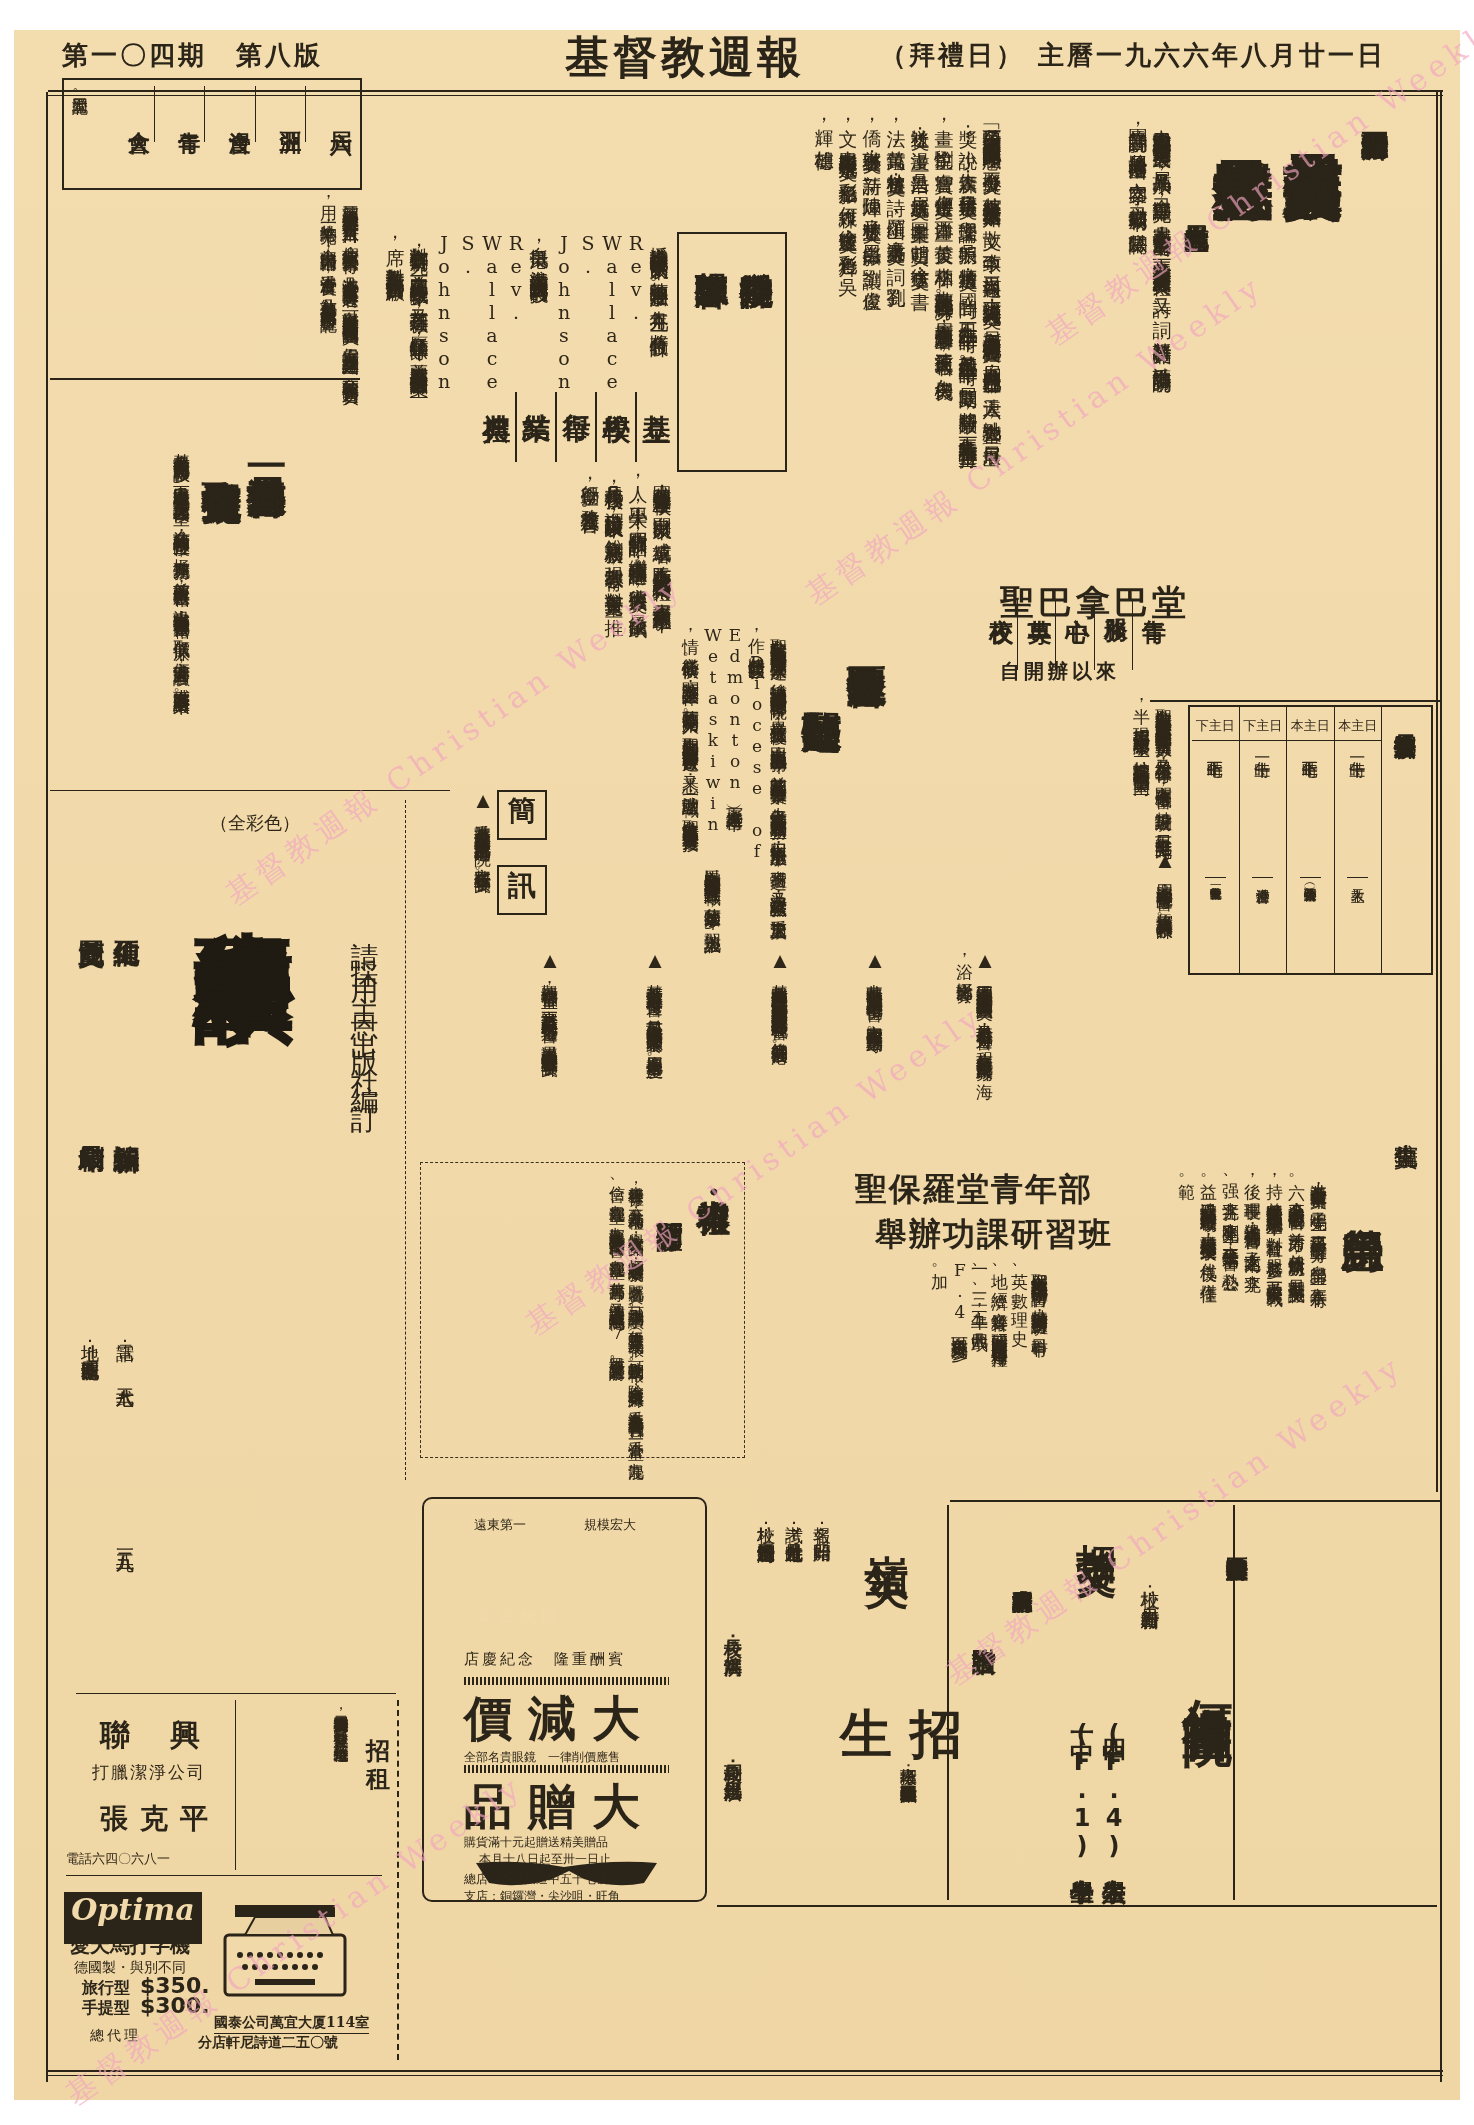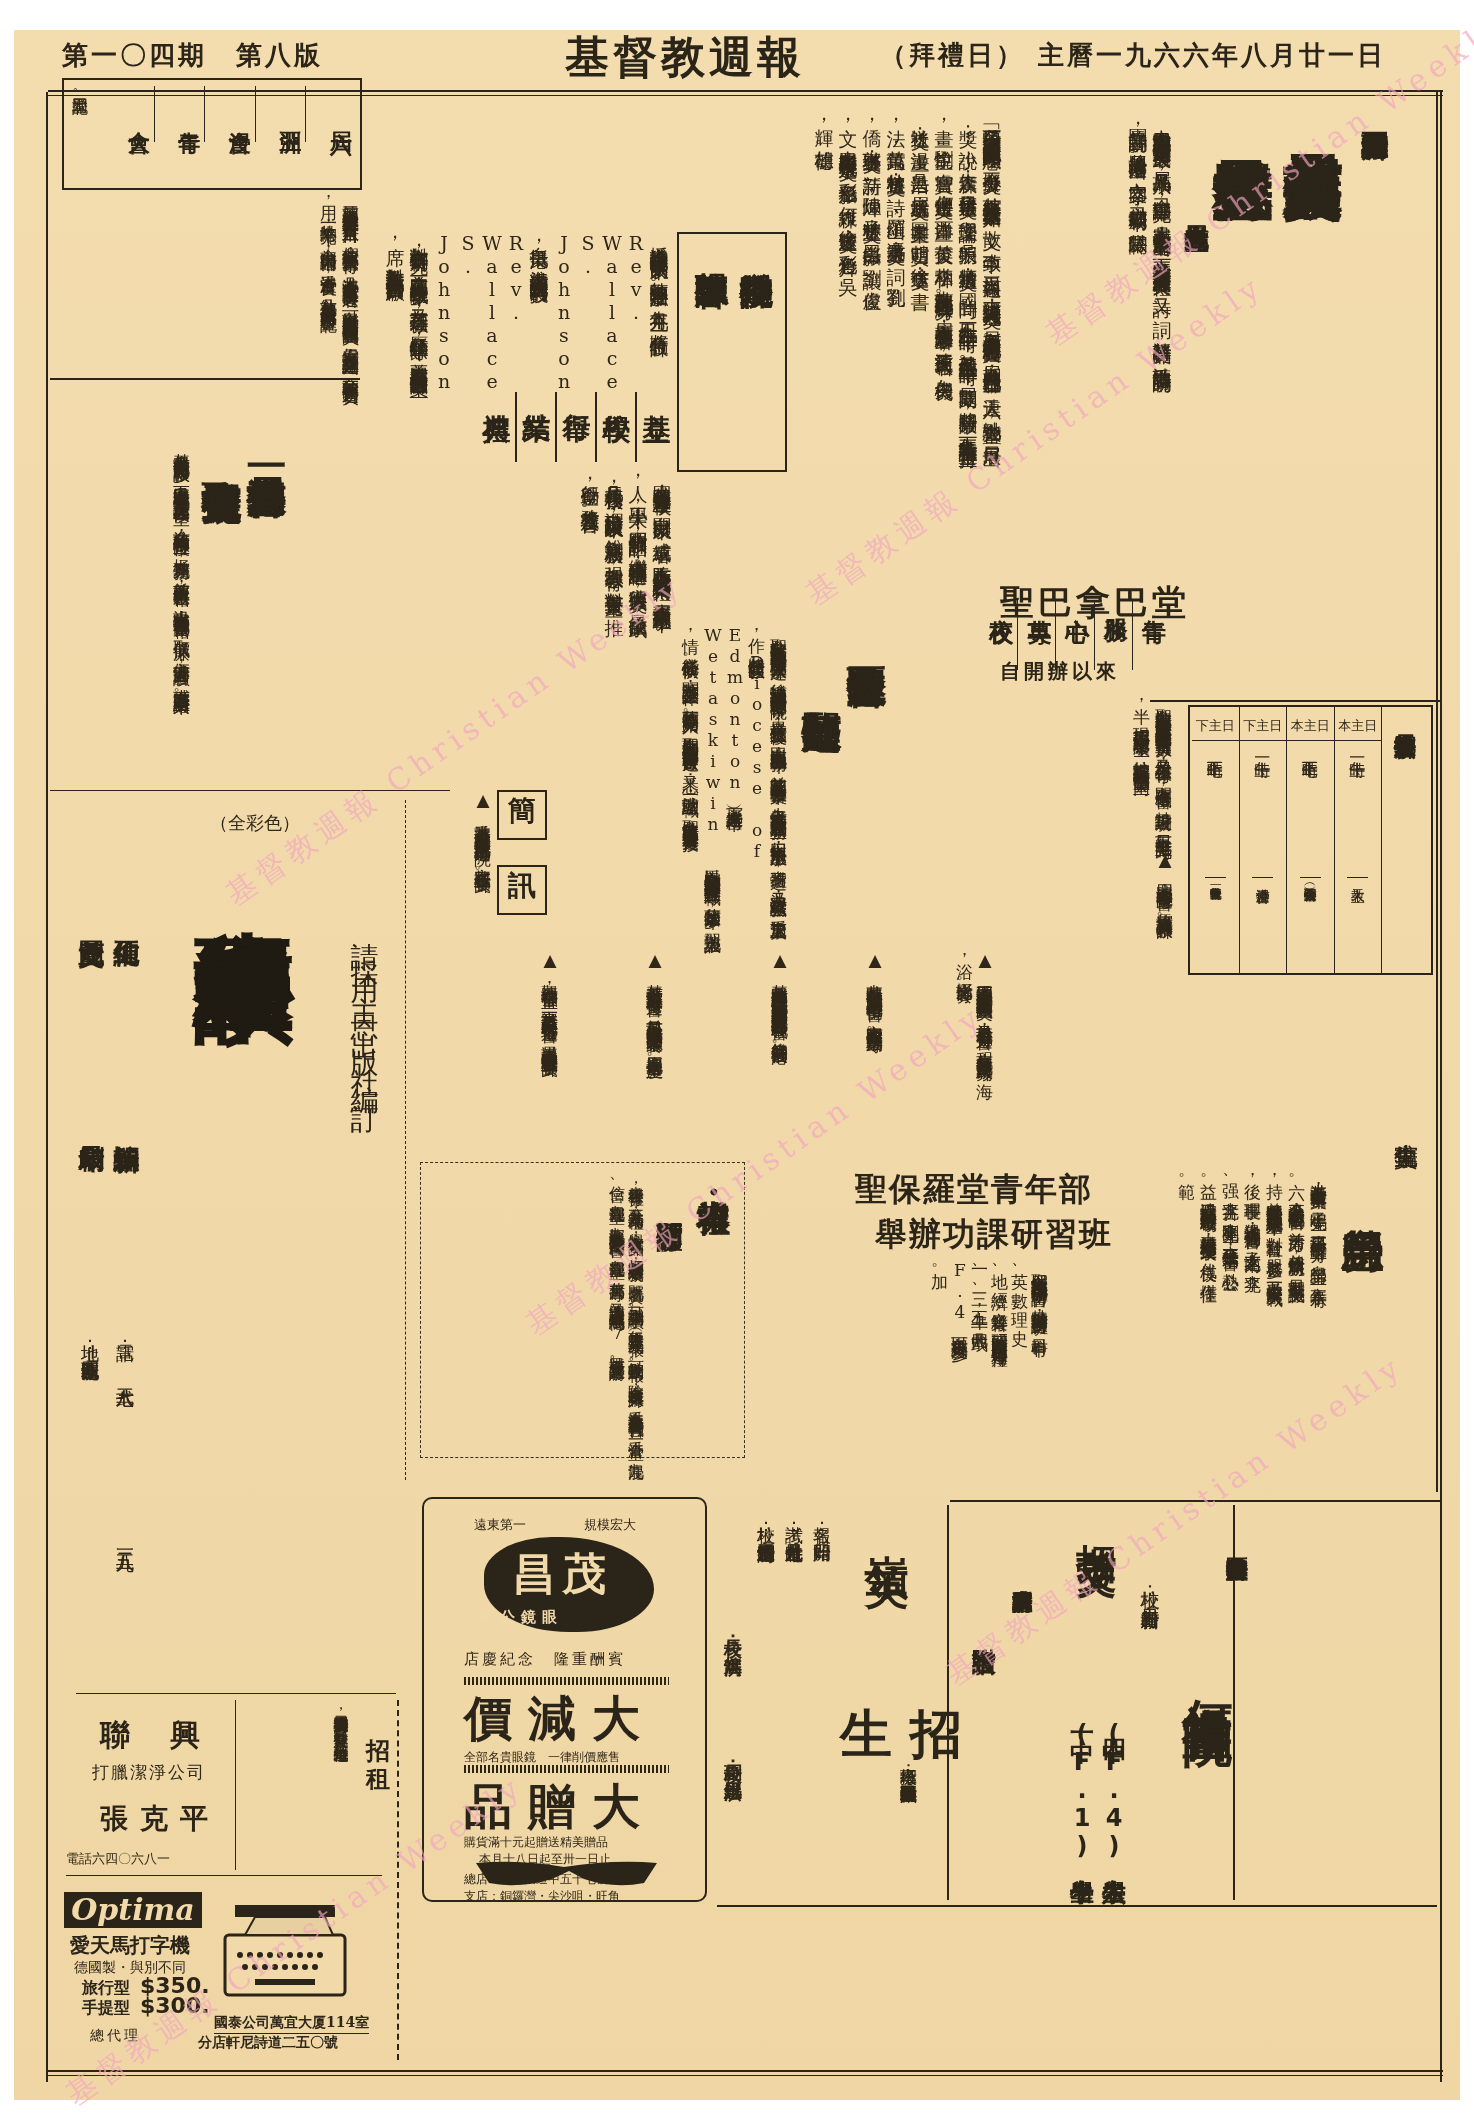--- a/index.html
+++ b/index.html
@@ -169,21 +169,21 @@
 <div class="abs head-m" style="left:100px;top:1715px;font-size:30px;letter-spacing:40px;direction:rtl;unicode-bidi:bidi-override;">興聯</div>
 <div class="abs small-text" style="left:92px;top:1762px;font-size:17px;letter-spacing:2px;">打臘潔淨公司</div>
 <div class="abs head-m" style="left:100px;top:1800px;font-size:28px;letter-spacing:12px;">張克平</div>
 <div class="abs small-text" style="left:66px;top:1848px;font-size:13px;">電話六四〇六八一</div>
 <div class="rule-v" style="left:235px;top:1700px;height:170px;border-left:1px solid #2b2418;"></div>
 
 <div class="abs v head-s" style="left:362px;top:1720px;height:140px;font-size:24px;letter-spacing:30px;">招租</div>
 <div class="abs v small-text" style="left:245px;top:1705px;height:170px;width:105px;font-size:15px;line-height:18px;">土瓜灣興賢街十四號二樓有大小梗房廉租，歡迎基督徒租賃，每日下午七時後到上址洽</div>
 <div class="rule-h" style="left:66px;top:1875px;width:316px;border-top:1px solid #2b2418;"></div>
 
-<div class="abs optima" style="left:64px;top:1892px;width:138px;height:36px;font-size:30px;text-align:center;line-height:36px;">Optima</div>
+<div class="abs optima" style="left:64px;top:1892px;width:138px;height:52px;font-size:30px;text-align:center;line-height:36px;">Optima</div>
 <div class="abs head-s" style="left:70px;top:1932px;font-size:20px;">愛天馬打字機</div>
 <div class="abs small-text" style="left:74px;top:1957px;font-size:14px;">德國製・與別不同</div>
 <div class="abs head-s" style="left:82px;top:1978px;font-size:16px;">旅行型</div>
 <div class="abs head-s" style="left:140px;top:1973px;font-size:22px;">$350.</div>
 <div class="abs head-s" style="left:82px;top:1998px;font-size:16px;">手提型</div>
 <div class="abs head-s" style="left:140px;top:1993px;font-size:22px;">$300.</div>
 <div class="abs small-text" style="left:90px;top:2025px;font-size:14px;letter-spacing:3px;">總代理</div>
 <div class="abs" style="left:215px;top:1895px;width:140px;height:115px;">
   <svg width="140" height="115" viewBox="0 0 140 115">
     <rect x="10" y="40" width="120" height="60" rx="4" fill="#f1d9aa" stroke="#2b2418" stroke-width="3"></rect>
@@ -211,23 +211,20 @@
     </g>
   </svg>
 </div>
 <div class="abs small-text" style="left:214px;top:2012px;font-size:14px;font-weight:bold;border-bottom:1px solid #2b2418;">國泰公司萬宜大厦114室</div>
 <div class="abs small-text" style="left:198px;top:2032px;font-size:14px;font-weight:bold;">分店軒尼詩道二五〇號</div>
 <div class="rule-v" style="left:397px;top:1700px;height:360px;border-left:2px dashed #2b2418;"></div>
 
 <div class="box" style="left:422px;top:1497px;width:285px;height:405px;border-radius:10px;">
   <div class="abs small-text" style="left:50px;top:15px;font-size:13px;">遠東第一</div>
   <div class="abs small-text" style="left:160px;top:15px;font-size:13px;">規模宏大</div>
-  <div class="abs glasses-badge" style="left:60px;top:38px;width:170px;height:95px;">
-    <div class="abs" style="left:28px;top:8px;font-size:44px;font-weight:bold;letter-spacing:6px;direction:rtl;unicode-bidi:bidi-override;">茂昌</div>
-  </div>
   <div class="abs small-text" style="left:55px;top:108px;font-size:15px;font-weight:bold;color:#f1d9aa;letter-spacing:6px;direction:rtl;unicode-bidi:bidi-override;">眼鏡公司</div>
   <div class="abs small-text" style="left:40px;top:150px;font-size:15px;letter-spacing:3px;">店慶紀念　隆重酬賓</div>
   <div class="abs hatch" style="left:40px;top:178px;width:205px;"></div>
   <div class="abs head-xl" style="left:40px;top:188px;font-size:48px;letter-spacing:16px;direction:rtl;unicode-bidi:bidi-override;">大減價</div>
   <div class="abs small-text" style="left:40px;top:248px;font-size:12px;">全部名貴眼鏡　一律削價應售</div>
   <div class="abs hatch" style="left:40px;top:266px;width:205px;"></div>
   <div class="abs head-xl" style="left:40px;top:276px;font-size:48px;letter-spacing:16px;direction:rtl;unicode-bidi:bidi-override;">大贈品</div>
   <div class="abs small-text" style="left:40px;top:333px;font-size:12px;">購貨滿十元起贈送精美贈品</div>
   <div class="abs small-text" style="left:55px;top:350px;font-size:12px;">本月十八日起至卅一日止</div>
   <div class="abs" style="left:50px;top:360px;width:185px;height:30px;">

